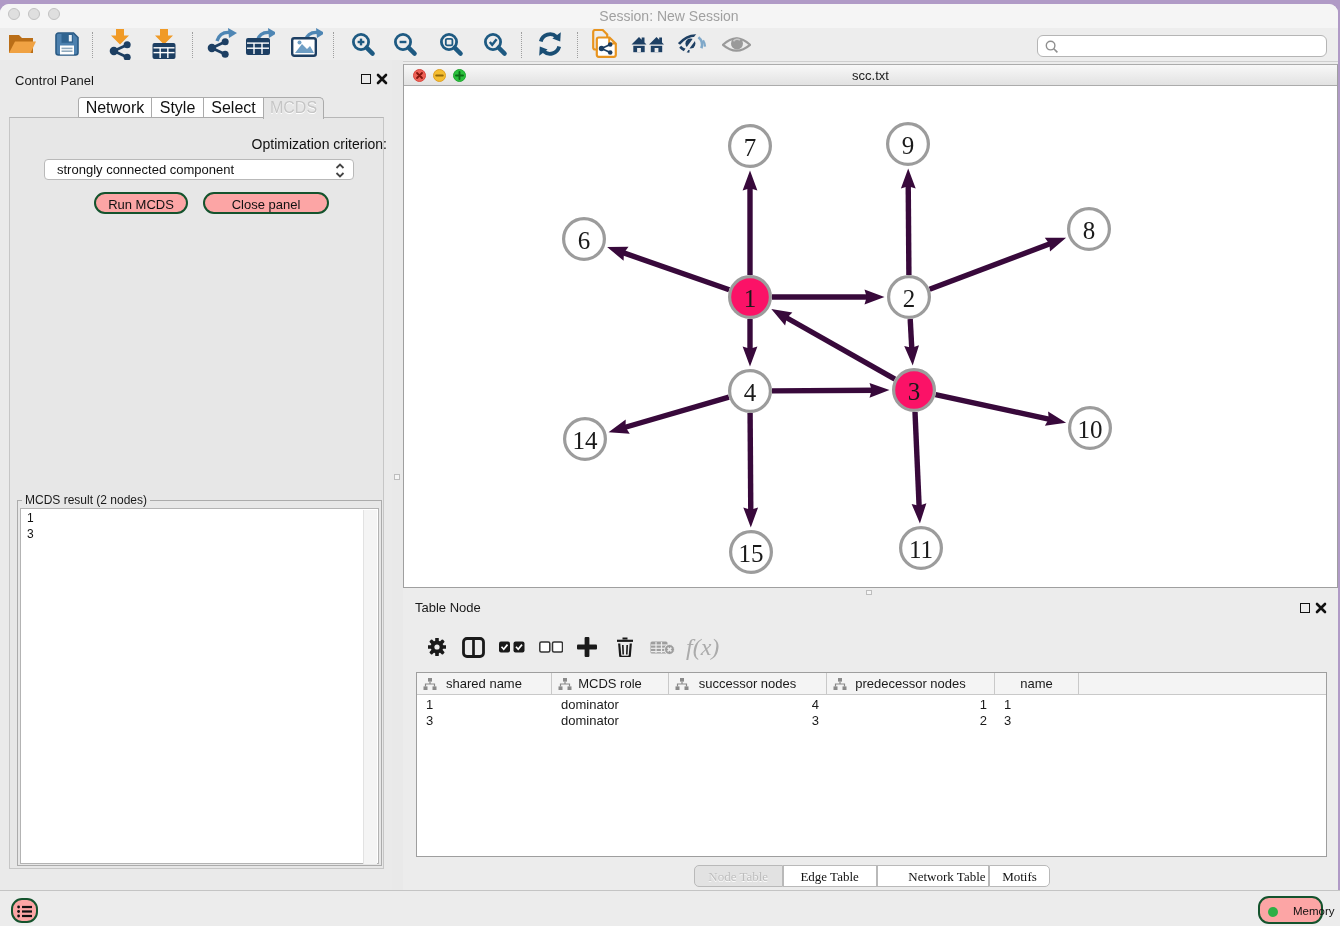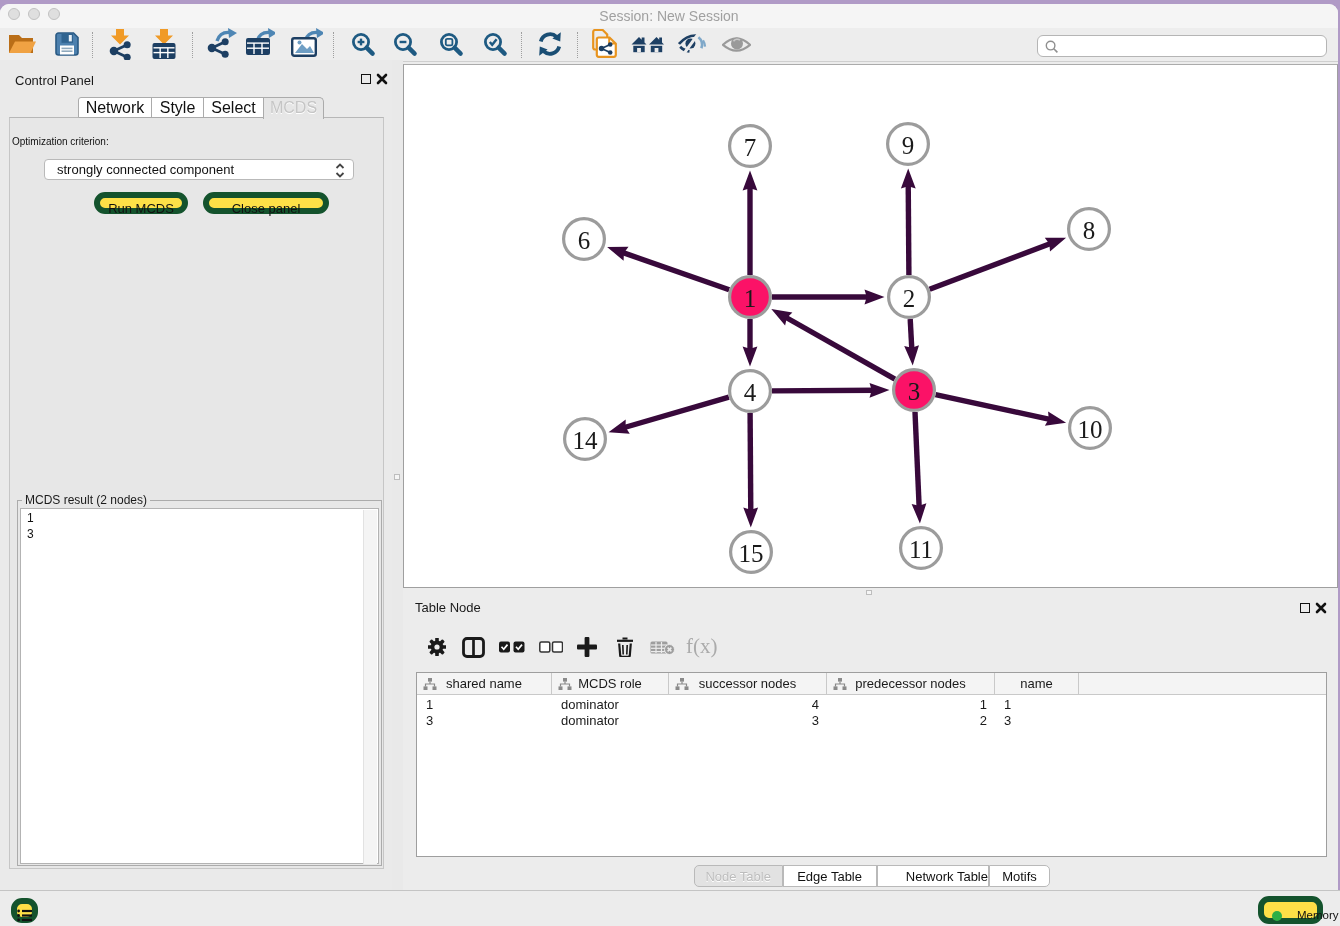--- a/index.html
+++ b/index.html
@@ -23,21 +23,21 @@
   
   .leftpanel { position:absolute; left:0; top:60px; width:392px; height:830px; background:#EAEAEA; }
   .panel-title { font-size:13px; color:#1A1A1A; }
   .floatbtn { position:absolute; width:10px; height:10px; border:1.6px solid #111; background:transparent; }
   .tab { position:absolute; top:0; height:21px; background:#fff; border:1px solid #ABABAB;
          text-align:center; line-height:20px; color:#111; }
   .innerpanel { position:absolute; left:9px; top:57px; width:375px; height:752px;
                 background:#E7E7E7; border:1px solid #C6C6C6; border-top:1px solid #B7B7B7; }
   .combo { position:absolute; background:#fff; border:1px solid #B9B9B9; border-radius:4px;
            font-size:13px; color:#111; }
-  .btn { position:absolute; background:#fde047; border:6px solid #14532d; border-radius:11px;
+  .btn { position:absolute; background:#fca5a5; border:2px solid #14532d; border-radius:11px;
          font-size:13px; color:#111; text-align:center; }
   .fieldset { position:absolute; border:1px solid #ABABAB;padding-left:7px; }
   .legend { position:absolute; top:-8px; left:4px; background:#E7E7E7; padding:0 3px;
             font-size:12px; color:#1A1A1A; }
   .resultbox { position:absolute; background:#fff; border:1px solid #B3B3B3;
                font-size:12px; color:#111; line-height:16px; }
   
   .vsplit { position:absolute; left:392px; top:60px; width:11px; height:830px; background:#E9E9E9; }
   
   .netwin { position:absolute; left:403px; top:64px; width:935px; height:524px;
@@ -206,40 +206,58 @@
   <div class="abs panel-title" style="left:15px;top:13px;">Control Panel</div>
   <div class="floatbtn" style="left:361px;top:14px;"></div>
   <svg class="abs" style="left:376px;top:13px" width="12" height="12" viewBox="0 0 12 12">
     <path d="M2,2 L10,10 M10,2 L2,10" stroke="#111" stroke-width="2.6" stroke-linecap="round"></path>
   </svg>
   <div class="innerpanel"></div>
   <div class="tab" style="left:78px;top:37px;width:74px;border-radius:3px 0 0 0;">Network</div>
   <div class="tab" style="left:151px;top:37px;width:53px;">Style</div>
   <div class="tab" style="left:203px;top:37px;width:61px;">Select</div>
   <div class="tab" style="left:263px;top:37px;width:61px;height:22px;border-radius:0 5px 0 0;border-bottom:none;background:#E6E6E6;color:#C5C5C5;text-shadow:0 1px 0 #fff;">MCDS</div>
-  <div class="abs" style="left:12px;top:76px;width:375px;text-align:left;font-size:10px;color:#111;">Optimization criterion:</div>
+  <div class="abs" style="left:12px;top:76px;width:375px;text-align:right;font-size:14px;color:#111;">Optimization criterion:</div>
   <div class="combo" style="left:44px;top:99px;width:310px;height:21px;line-height:20px;padding-left:12px;">strongly connected component
     <svg class="abs" style="right:8px;top:3px" width="10" height="15" viewBox="0 0 10 15">
       <path d="M1.5,5 L5,1.5 L8.5,5" fill="none" stroke="#444" stroke-width="1.8"></path>
       <path d="M1.5,10 L5,13.5 L8.5,10" fill="none" stroke="#444" stroke-width="1.8"></path>
     </svg>
   </div>
   <div class="btn" style="left:94px;top:132px;width:94px;height:22px;line-height:21px;">Run MCDS</div>
   <div class="btn" style="left:203px;top:132px;width:126px;height:22px;line-height:21px;">Close panel</div>
   <div class="fieldset" style="left:17px;top:440px;width:365px;height:366px;">
     <div class="legend">MCDS result (2 nodes)</div>
     <div class="resultbox" style="left:2px;top:7px;width:359px;height:356px;padding:1px 0 0 6px;">1<br>3
       <div class="abs" style="right:1px;top:1px;width:14px;height:354px;background:#F4F4F4;border-left:1px solid #E2E2E2;"></div>
     </div>
   </div>
 </div>
 <div class="vsplit">
   <div class="abs" style="left:2px;top:414px;width:6px;height:6px;background:#F5F5F5;border:1px solid #BDBDBD;"></div>
 </div>
 <div class="netwin">
+  <div class="nettitle">
+    <div class="mac" style="left:8.5px;background:#EE6156;border:1px solid #D8453C;">
+      <svg width="11" height="11" viewBox="0 0 11 11" style="margin:0.5px">
+          <path d="M3,3 L8,8 M8,3 L3,8" stroke="#84150D" stroke-width="1.8" stroke-linecap="round"></path>
+        </svg>
+      </div>
+    <div class="mac" style="left:28.5px;background:#F5BE30;border:1px solid #DFA023;">
+      <svg width="11" height="11" viewBox="0 0 11 11" style="margin:0.5px">
+          <path d="M2.2,5.5 H8.8" stroke="#936A0B" stroke-width="1.9" stroke-linecap="round"></path>
+        </svg>
+      </div>
+    <div class="mac" style="left:48.5px;background:#29C03C;border:1px solid #1EA52F;">
+      <svg width="11" height="11" viewBox="0 0 11 11" style="margin:0.5px">
+          <path d="M5.5,2 V9 M2,5.5 H9" stroke="#0C6B17" stroke-width="1.9" stroke-linecap="round"></path>
+        </svg>
+      </div>
+    <div style="position:absolute;left:0;top:3px;width:100%;text-align:center;font-size:13px;color:#1A1A1A;">scc.txt</div>
+  </div>
   <div class="abs" style="left:0;top:21px;width:933px;height:502px;overflow:hidden;">
       <svg id="graph" width="934" height="502" viewBox="0 0 934 502">
         <line x1="346.0" y1="189.0" x2="346.0" y2="97.5" stroke="#38093B" stroke-width="5.4"></line>
         <polygon points="346.0,84.5 353.4,104.5 346.0,102.3 338.6,104.5" fill="#38093B"></polygon>
         <line x1="325.2" y1="203.7" x2="215.4" y2="165.4" stroke="#38093B" stroke-width="5.4"></line>
         <polygon points="203.1,161.1 224.5,160.7 219.9,167.0 219.6,174.7" fill="#38093B"></polygon>
         <line x1="368.0" y1="211.0" x2="467.5" y2="211.0" stroke="#38093B" stroke-width="5.4"></line>
         <polygon points="480.5,211.0 460.5,218.4 462.7,211.0 460.5,203.6" fill="#38093B"></polygon>
         <line x1="346.0" y1="233.0" x2="346.0" y2="267.5" stroke="#38093B" stroke-width="5.4"></line>
         <polygon points="346.0,280.5 338.6,260.5 346.0,262.7 353.4,260.5" fill="#38093B"></polygon>
@@ -337,21 +355,21 @@
     <svg class="abs" style="left:247px;top:42.5px" width="25" height="15" viewBox="0 0 25 15">
       <rect x="0.5" y="1.5" width="17" height="12" rx="1.5" fill="#9E9E9E"></rect>
       <line x1="1" y1="5" x2="17" y2="5" stroke="#ECECEC" stroke-width="1.2"></line>
       <line x1="1" y1="8.3" x2="17" y2="8.3" stroke="#ECECEC" stroke-width="1.2"></line>
       <line x1="1" y1="11.6" x2="17" y2="11.6" stroke="#ECECEC" stroke-width="1.2"></line>
       <line x1="6" y1="2" x2="6" y2="13" stroke="#ECECEC" stroke-width="1.2"></line>
       <line x1="11.5" y1="2" x2="11.5" y2="13" stroke="#ECECEC" stroke-width="1.2"></line>
       <circle cx="19.5" cy="9.5" r="5" fill="#9E9E9E" stroke="#ECECEC" stroke-width="1"></circle>
       <path d="M17.6,7.6 l3.8,3.8 M21.4,7.6 l-3.8,3.8" stroke="#ECECEC" stroke-width="1.5"></path>
     </svg>
-    <div class="abs" style="left:283px;top:37px;font-family:'Liberation Serif',serif;font-size:21px;color:#ABABAB;">f(x)</div>
+    <div class="abs" style="left:283px;top:37px;font-family:'Liberation Serif',serif;font-style:italic;font-size:24px;color:#ABABAB;">f(x)</div>
     <div class="tablebox">
       <div class="thead">
         <div class="thcell" style="left:0px;width:135px;"><span style="position:absolute;left:6px;top:5px;">
             <svg width="14" height="12" viewBox="0 0 14 12" style="vertical-align:-1px">
               <rect x="5" y="0" width="4" height="3.6" fill="#8A8A8A"></rect>
               <path d="M7,3.6 V6 M2.5,8.4 V6 H11.5 V8.4" fill="none" stroke="#8A8A8A" stroke-width="1.2"></path>
               <rect x="0.5" y="8.4" width="4" height="3.6" fill="#8A8A8A"></rect>
               <rect x="9.5" y="8.4" width="4" height="3.6" fill="#8A8A8A"></rect>
             </svg>
           </span>shared name</div>
@@ -385,21 +403,21 @@
       <div class="trow" style="left:144px;top:24px;width:100px;">dominator</div>
       <div class="trow" style="left:252px;top:24px;width:150px;text-align:right;">4</div>
       <div class="trow" style="left:410px;top:24px;width:160px;text-align:right;">1</div>
       <div class="trow" style="left:587px;top:24px;width:70px;">1</div>
       <div class="trow" style="left:9px;top:40px;width:120px;">3</div>
       <div class="trow" style="left:144px;top:40px;width:100px;">dominator</div>
       <div class="trow" style="left:252px;top:40px;width:150px;text-align:right;">3</div>
       <div class="trow" style="left:410px;top:40px;width:160px;text-align:right;">2</div>
       <div class="trow" style="left:587px;top:40px;width:70px;">3</div>
     </div>
-    <div class="btabs" style="left:0;top:268px;width:935px;height:22px;">
+    <div class="btabs" style="left:0;top:268px;width:935px;height:22px;font-family:Liberation Serif, serif;">
       <div class="btab" style="left:290.7px;width:89px;background:#E2E2E2;color:#BDBDBD;text-shadow:0 1px 0 #fff;border-radius:5px 0 0 5px;">Node Table</div>
       <div class="btab" style="left:379.6px;width:94px;">Edge Table</div>
       <div class="btab" style="left:473.7px;width:112.5px;padding-left:28px;">Network Table</div>
       <div class="btab" style="left:586px;width:61px;border-radius:0 5px 5px 0;">Motifs</div>
     </div>
   </div>
 <div class="statusbar">
   <div class="btn" style="left:11px;top:7px;width:27px;height:25px;">
     <svg width="15" height="13" viewBox="0 0 15 13" style="margin:5px auto 0">
       <circle cx="1.6" cy="2" r="1.4" fill="#111"></circle>

